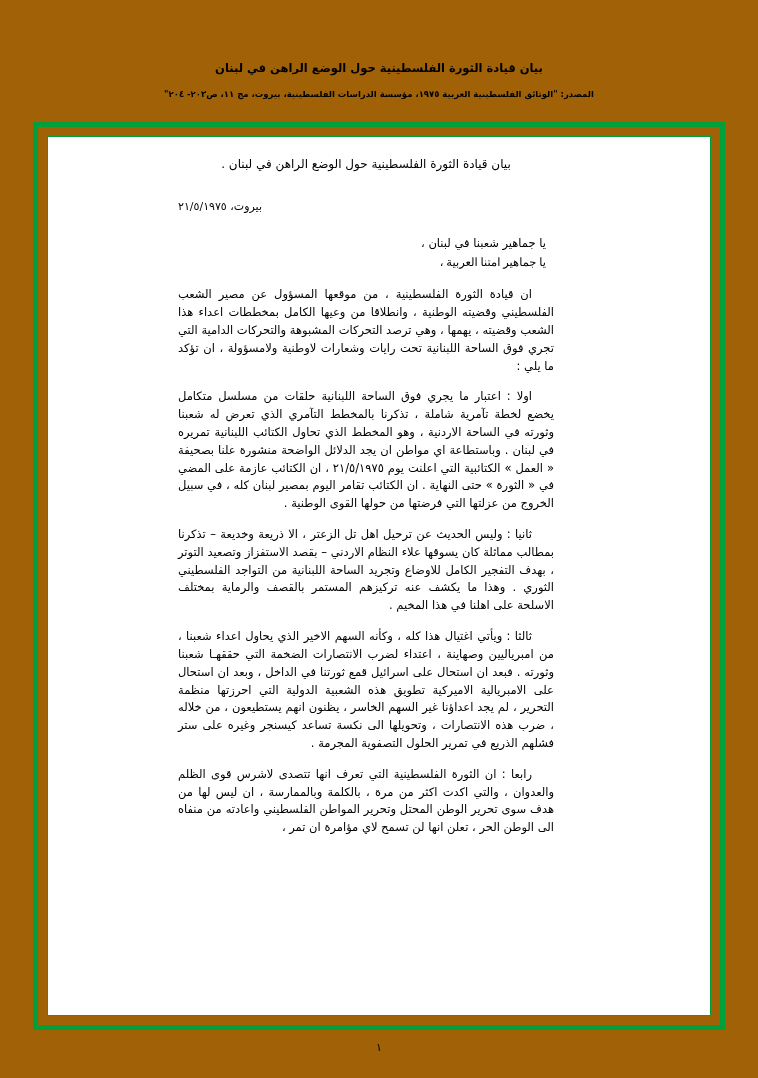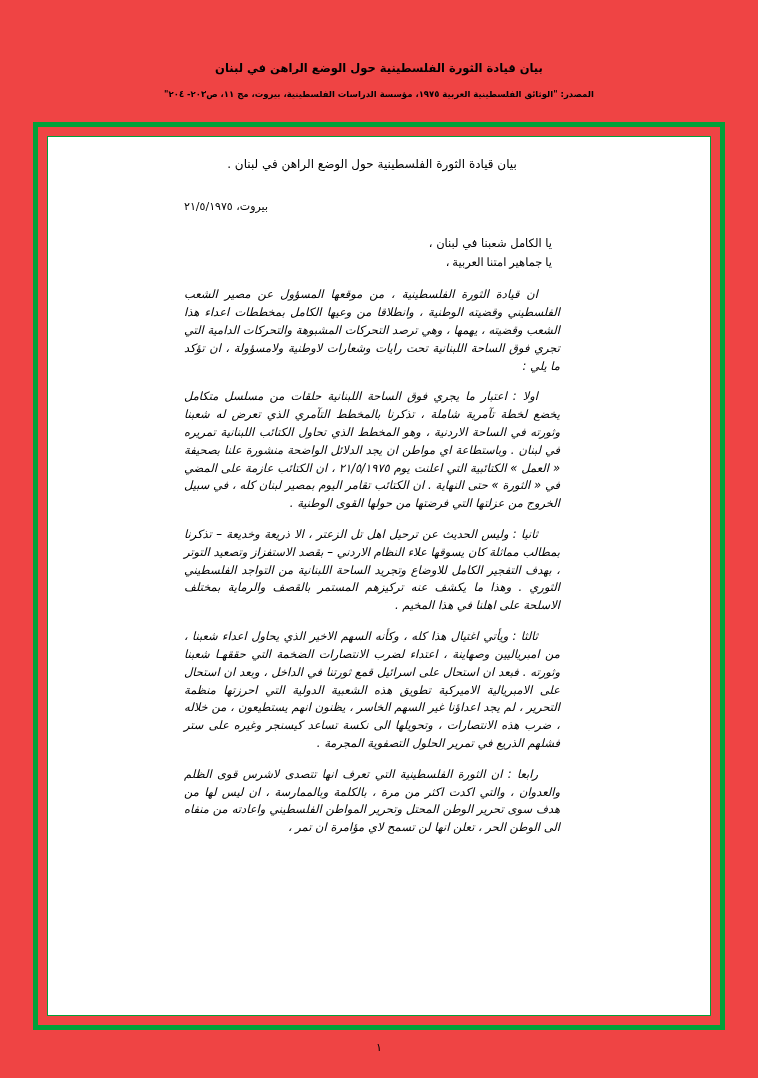--- a/index.html
+++ b/index.html
@@ -5,21 +5,21 @@
   html, body {
     margin: 0;
     padding: 0;
     background: #ffffff;
   }
   .page {
     position: relative;
     width: 758px;
     height: 1078px;
     margin: 0 auto;
-    background: #ef4444;
+    background: #a16207;
     font-family: "DejaVu Sans", "Liberation Sans", sans-serif;
     color: #000000;
     overflow: hidden;
   }
 
   
   .doc-header {
     position: absolute;
     top: 60px;
     left: 0;
@@ -57,21 +57,21 @@
     bottom: 9px;
     border: 1px solid #00a13a;
     box-sizing: border-box;
     background: #ffffff;
   }
 
   
   .content {
     position: absolute;
     top: 18px;
-    right: 150px;
+    right: 156px;
     width: 376px;
     text-align: justify;
     direction: rtl;
     font-size: 11.5px;
     line-height: 1.55;
     margin-left: 28px;
   }
   .content .heading {
     text-align: center;
     font-size: 12px;
@@ -102,21 +102,20 @@
   }
   .salutation:last-of-type {
     margin-bottom: 14px;
     font-family: Liberation Serif, serif;
   }
   p.para {
     margin: 0 0 13px 0;
     text-indent: 22px;
     text-align: justify;
     text-justify: inter-word;
-    font-style: italic;
   }
   p.para.last {
     margin-bottom: 0;
   }
 
   
   .page-number {
     position: absolute;
     bottom: 24px;
     left: 0;
@@ -139,21 +138,21 @@
     <div class="frame-inner">
 
       <div class="content">
 
         <div class="heading">بيان قيادة الثورة الفلسطينية حول الوضع الراهن في لبنان .</div>
 
         <div class="meta-row">
           <div class="date">بيروت، ٢١/٥/١٩٧٥</div>
         </div>
 
-        <div class="salutation">يا الكامل شعبنا في لبنان ،</div>
+        <div class="salutation">يا جماهير شعبنا في لبنان ،</div>
         <div class="salutation">يا جماهير امتنا العربية ،</div>
 
         <p class="para">ان قيادة الثورة الفلسطينية ، من موقعها المسؤول عن مصير الشعب الفلسطيني وقضيته الوطنية ، وانطلاقا من وعيها الكامل بمخططات اعداء هذا الشعب وقضيته ، يهمها ، وهي ترصد التحركات المشبوهة والتحركات الدامية التي تجري فوق الساحة اللبنانية تحت رايات وشعارات لاوطنية ولامسؤولة ، ان تؤكد ما يلي :</p>
         <p class="para">اولا : اعتبار ما يجري فوق الساحة اللبنانية حلقات من مسلسل متكامل يخضع لخطة تآمرية شاملة ، تذكرنا بالمخطط التآمري الذي تعرض له شعبنا وثورته في الساحة الاردنية ، وهو المخطط الذي تحاول الكتائب اللبنانية تمريره في لبنان . وباستطاعة اي مواطن ان يجد الدلائل الواضحة منشورة علنا بصحيفة « العمل » الكتائبية التي اعلنت يوم ٢١/٥/١٩٧٥ ، ان الكتائب عازمة على المضي في « الثورة » حتى النهاية . ان الكتائب تقامر اليوم بمصير لبنان كله ، في سبيل الخروج من عزلتها التي فرضتها من حولها القوى الوطنية .</p>
         <p class="para">ثانيا : وليس الحديث عن ترحيل اهل تل الزعتر ، الا ذريعة وخديعة – تذكرنا بمطالب مماثلة كان يسوقها علاء النظام الاردني – بقصد الاستفزاز وتصعيد التوتر ، بهدف التفجير الكامل للاوضاع وتجريد الساحة اللبنانية من التواجد الفلسطيني الثوري . وهذا ما يكشف عنه تركيزهم المستمر بالقصف والرماية بمختلف الاسلحة على اهلنا في هذا المخيم .</p>
         <p class="para">ثالثا : ويأتي اغتيال هذا كله ، وكأنه السهم الاخير الذي يحاول اعداء شعبنا ، من امبرياليين وصهاينة ، اعتداء لضرب الانتصارات الضخمة التي حققهـا شعبنا وثورته . فبعد ان استحال على اسرائيل قمع ثورتنا في الداخل ، وبعد ان استحال على الامبريالية الاميركية تطويق هذه الشعبية الدولية التي احرزتها منظمة التحرير ، لم يجد اعداؤنا غير السهم الخاسر ، يظنون انهم يستطيعون ، من خلاله ، ضرب هذه الانتصارات ، وتحويلها الى نكسة تساعد كيسنجر وغيره على ستر فشلهم الذريع في تمرير الحلول التصفوية المجرمة .</p>
         <p class="para last">رابعا : ان الثورة الفلسطينية التي تعرف انها تتصدى لاشرس قوى الظلم والعدوان ، والتي اكدت اكثر من مرة ، بالكلمة وبالممارسة ، ان ليس لها من هدف سوى تحرير الوطن المحتل وتحرير المواطن الفلسطيني واعادته من منفاه الى الوطن الحر ، تعلن انها لن تسمح لاي مؤامرة ان تمر ،</p>
 
       </div>
 

